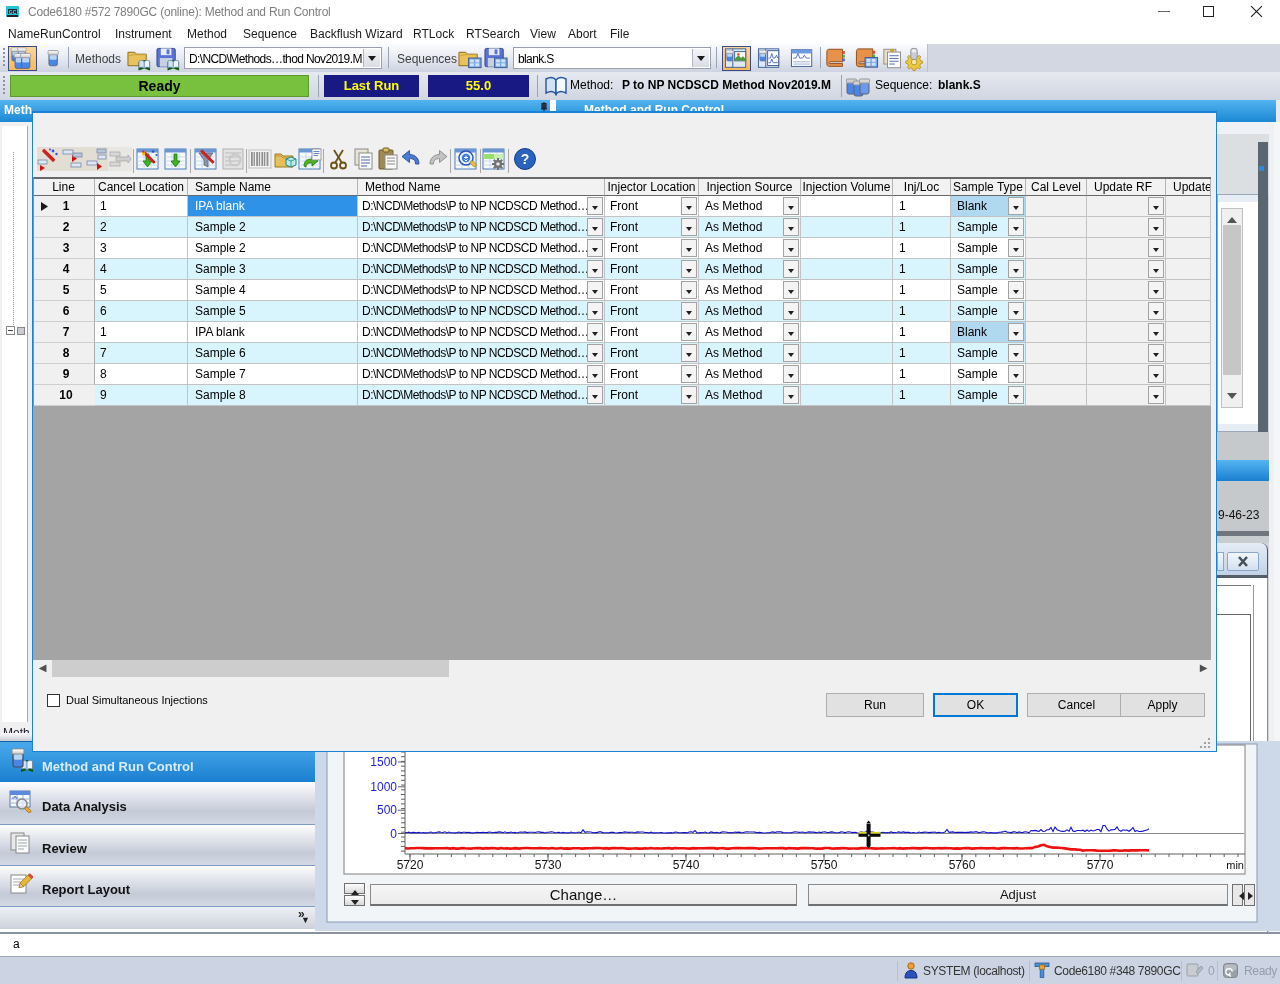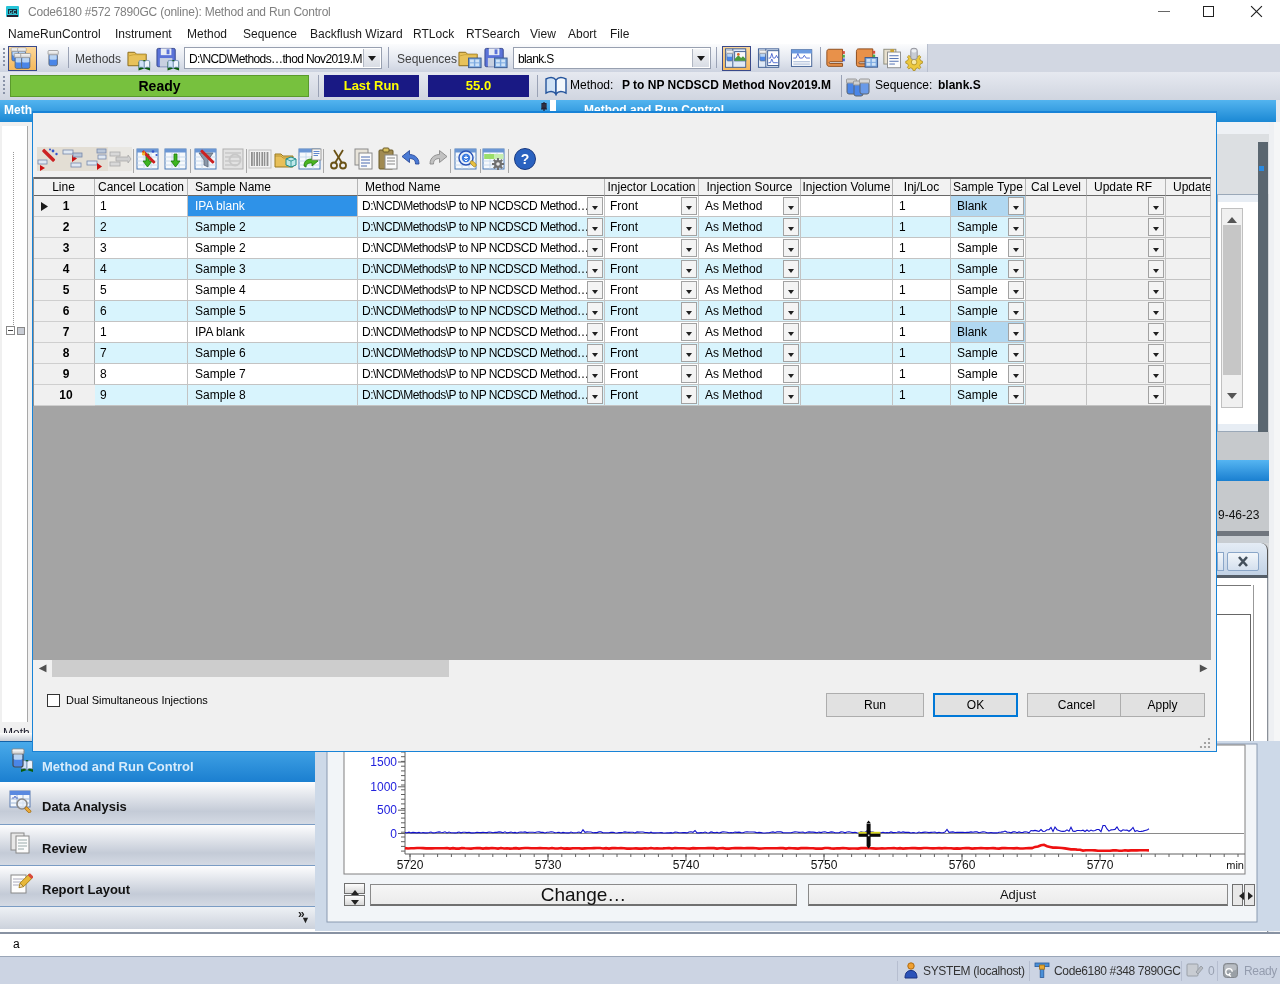--- a/index.html
+++ b/index.html
@@ -526,21 +526,21 @@
 <rect x="543.5" y="92.79999999999995" width="22" height="3" fill="#0a0a0a"></rect>
 <rect x="552.9" y="93.6" width="1.6" height="1.6" fill="#e0e0e0"></rect>
 <path d="M551.6 82 l2 -2.5 l2 2.5 Z M551.6 105 l2 2.5 l2 -2.5 Z" fill="#0a0a0a"></path>
 </svg>
 <div class="abs" style="left:29px;top:142px;width:21px;height:11px;background:linear-gradient(#fdfdfd,#d8d8d8);border:1px solid #707070;text-align:center">
       <span style="position:absolute;left:6px;top:2px;width:0;height:0;border:4px solid transparent;border-bottom:5px solid #222"></span>
     </div>
 <div class="abs" style="left:29px;top:154px;width:21px;height:11px;background:linear-gradient(#fdfdfd,#d8d8d8);border:1px solid #707070;text-align:center">
       <span style="position:absolute;left:6px;top:4px;width:0;height:0;border:4px solid transparent;border-top:5px solid #222"></span>
     </div>
-<div class="abs" style="left:55px;top:143px;width:427px;height:22px;background:linear-gradient(#f6f6f6,#ebebeb);border:1px solid #8a8a8a;border-bottom:2px solid #707070;text-align:center;line-height:20px;font-size:19px;color:#111">Change…</div>
+<div class="abs" style="left:55px;top:143px;width:427px;height:22px;background:linear-gradient(#f6f6f6,#ebebeb);border:1px solid #8a8a8a;border-bottom:2px solid #707070;text-align:center;line-height:20px;font-size:15px;color:#111">Change…</div>
 <div class="abs" style="left:493px;top:143px;width:420px;height:22px;background:linear-gradient(#f6f6f6,#ebebeb);border:1px solid #8a8a8a;border-bottom:2px solid #707070;text-align:center;line-height:20px;font-size:13px;color:#111">Adjust</div>
 <div class="abs" style="left:917px;top:143px;width:11px;height:22px;background:#e8e8e8;border:1px solid #707070">
       <span style="position:absolute;left:2px;top:7px;width:0;height:0;border:4px solid transparent;border-right:5px solid #222"></span>
     </div>
 <div class="abs" style="left:929px;top:143px;width:11px;height:22px;background:#e8e8e8;border:1px solid #707070">
       <span style="position:absolute;left:3px;top:7px;width:0;height:0;border:4px solid transparent;border-left:5px solid #222"></span>
     </div>
 </div>
 
 <div class="abs" id="cmdline">

